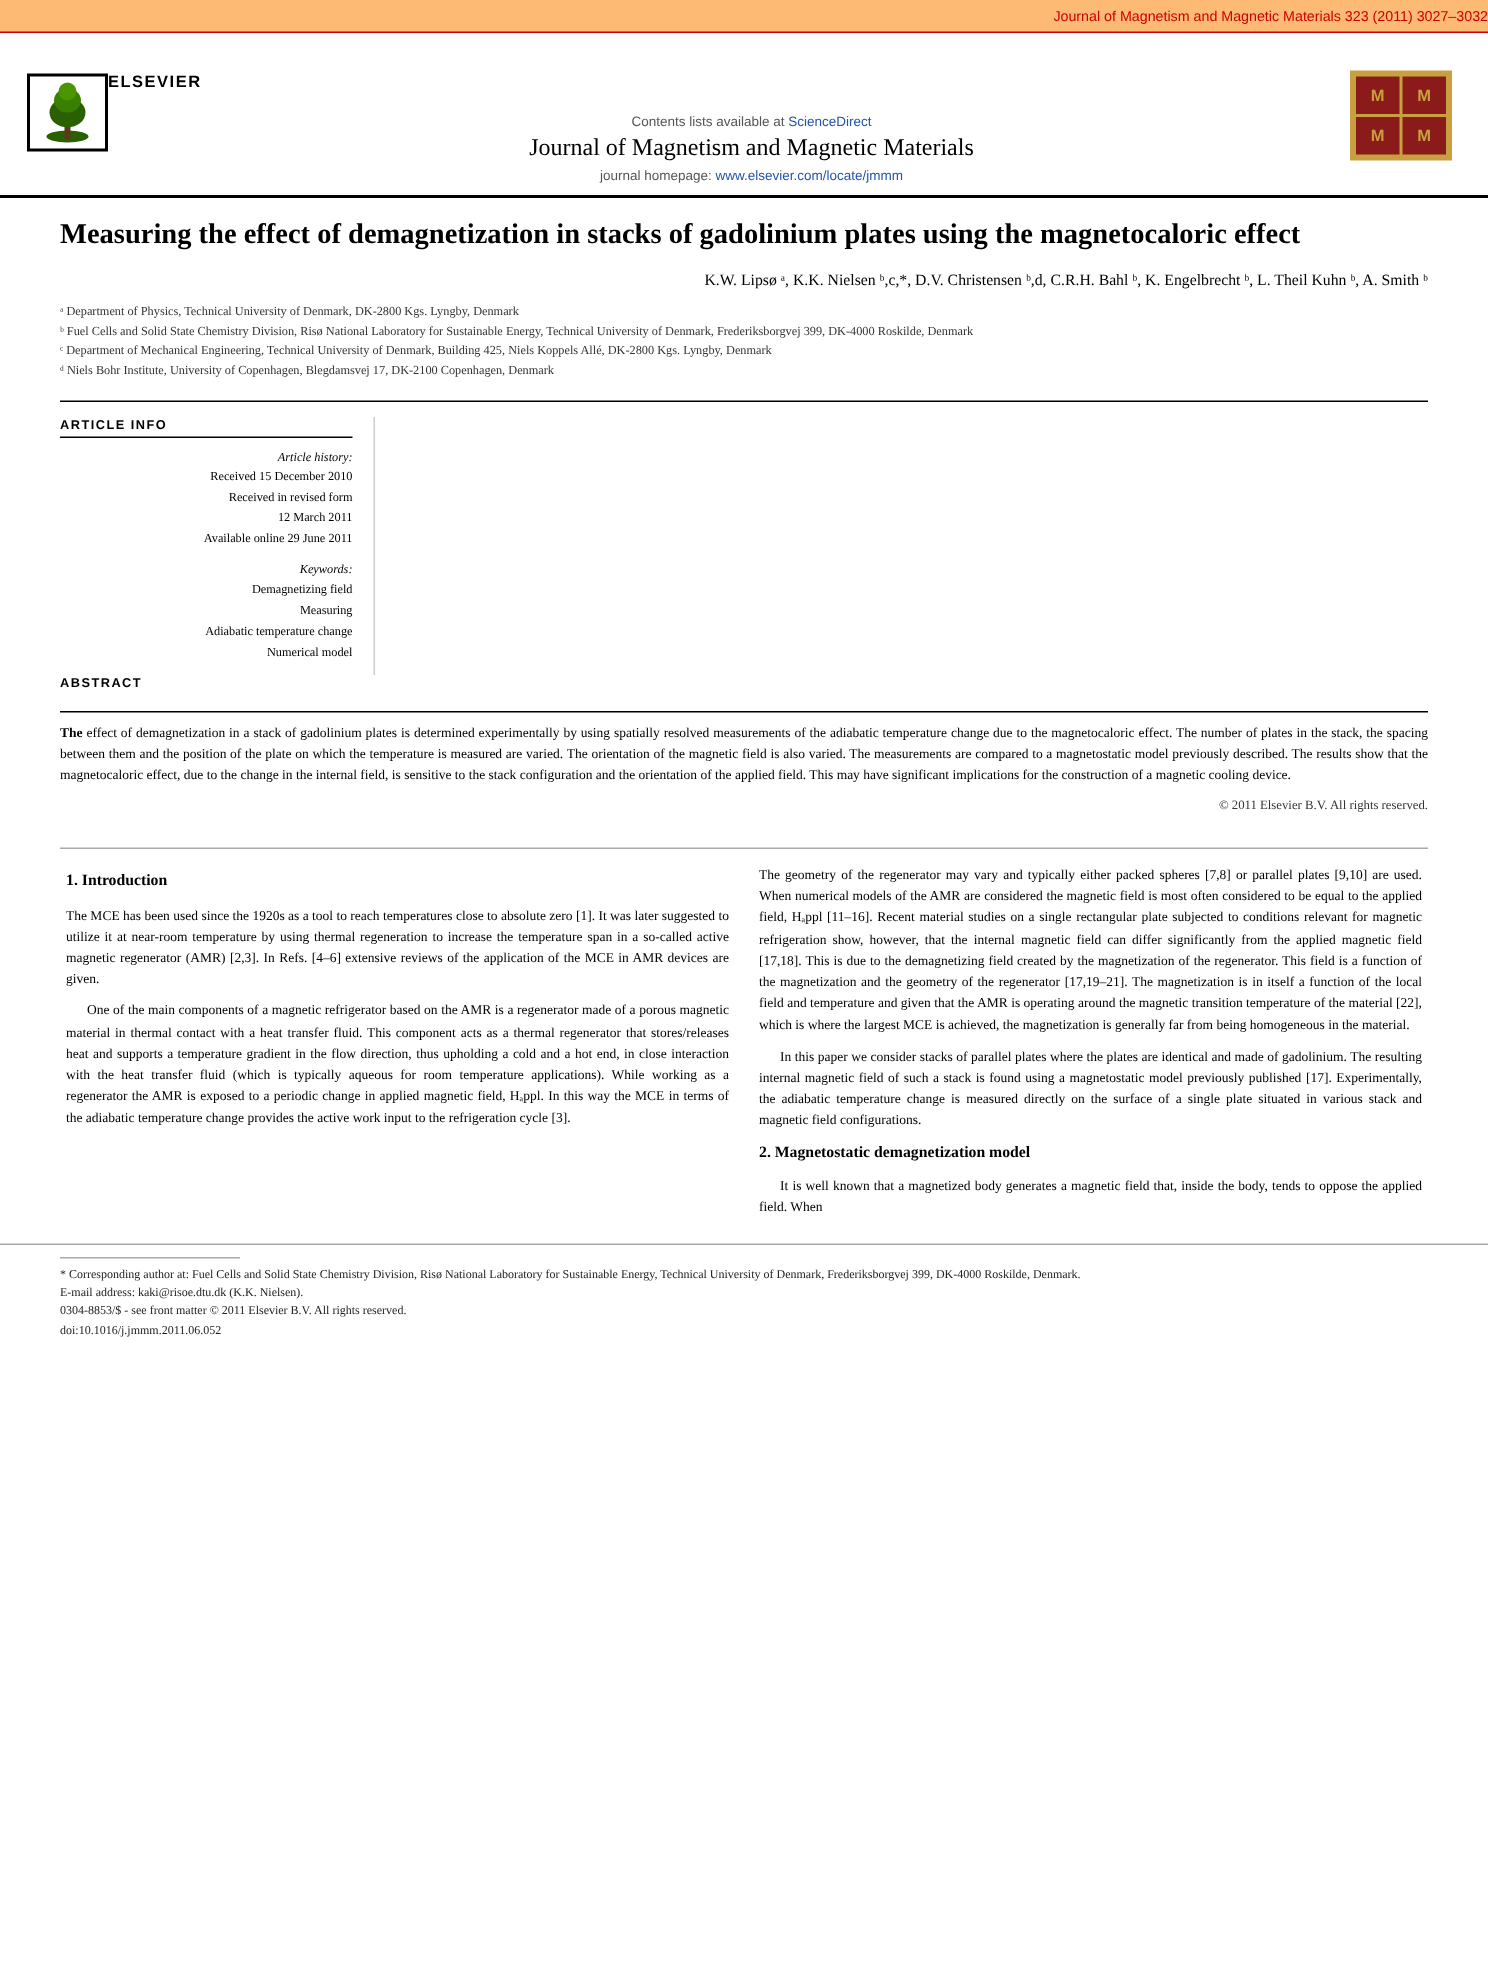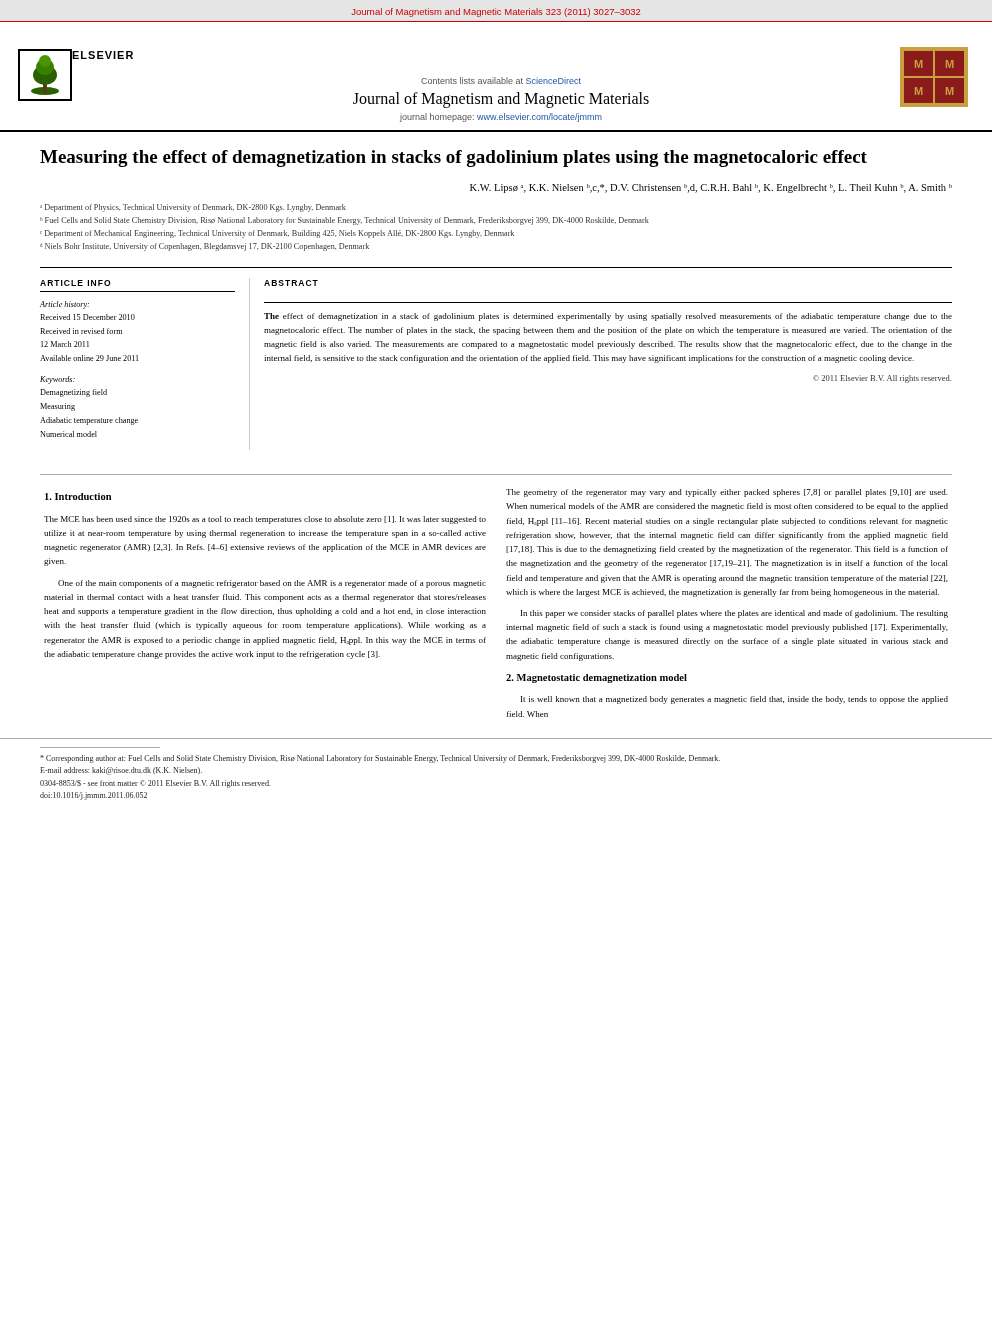--- a/index.html
+++ b/index.html
@@ -6,22 +6,22 @@
     body {
       background: #fff;
       font-family: 'Times New Roman', Times, serif;
       font-size: 10px;
       color: #000;
       width: 992px;
       min-height: 1323px;
     }
 
     .top-bar {
-      background: #e5e5e5;
-      text-align: center;
+      background: #fdba74;
+      text-align: right;
       padding: 6px 0 4px;
       border-bottom: 1px solid #c00;
     }
     .top-bar span {
       font-size: 9.5px;
       color: #c00;
       font-family: Arial, sans-serif;
     }
 
     .header-section {
@@ -143,20 +143,21 @@
       color: #333;
       margin-bottom: 14px;
       line-height: 1.55;
     }
 
     .two-col-section {
       display: flex;
       gap: 0;
       border-top: 1px solid #000;
       padding-top: 10px;
+      flex-direction: column;
     }
 
     .article-info-col {
       width: 210px;
       flex-shrink: 0;
       padding-right: 14px;
       border-right: 1px solid #ccc;
       margin-right: 14px;
     }
 
@@ -168,20 +169,21 @@
       text-transform: uppercase;
       border-bottom: 1px solid #000;
       padding-bottom: 3px;
       margin-bottom: 7px;
     }
 
     .article-info-col .info-block {
       font-size: 8.2px;
       line-height: 1.55;
       margin-bottom: 8px;
+      text-align: right;
     }
     .article-info-col .info-block .label {
       font-style: italic;
     }
     .article-info-col .info-block .date-line {
       margin-bottom: 1px;
     }
 
     .article-info-col .keywords-list {
       font-size: 8.2px;

